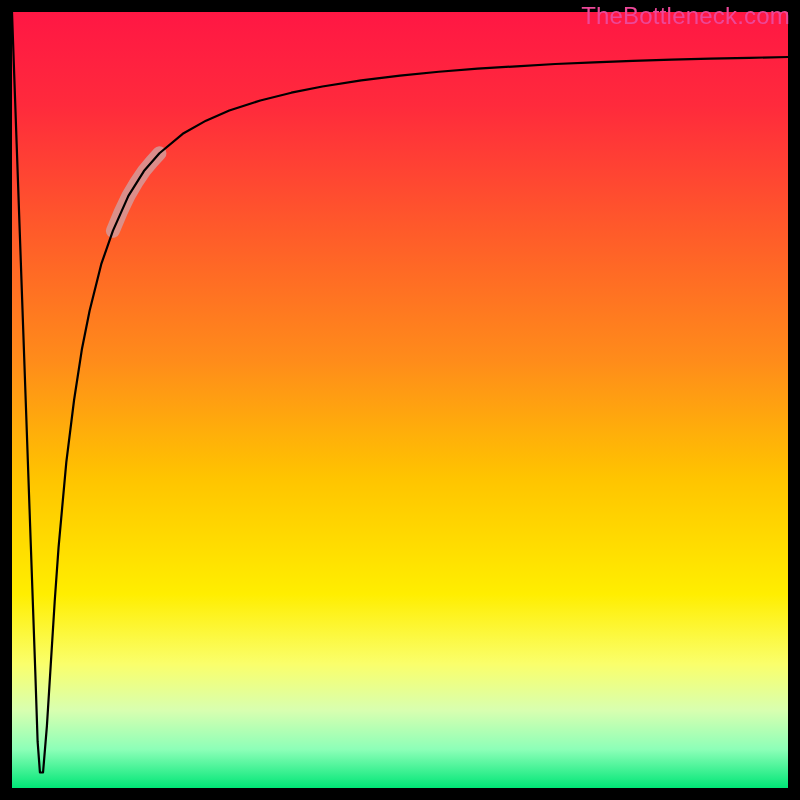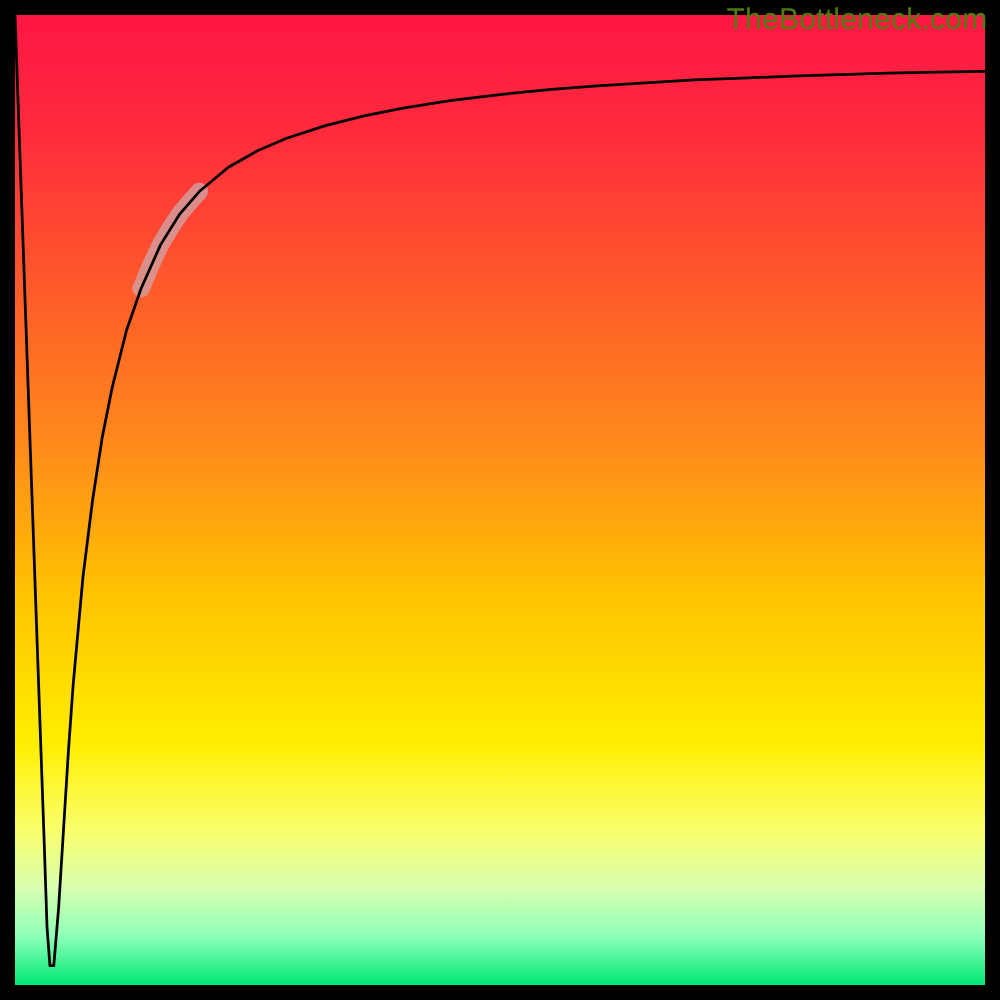--- a/index.html
+++ b/index.html
@@ -14,21 +14,21 @@
   .container {
     position: relative;
     width: 800px;
     height: 800px;
   }
   .watermark {
     position: absolute;
     top: 2px;
     right: 10px;
     font-size: 24px;
-    color: #4d7c0f;
+    color: #ec4899;
     font-weight: 500;
     letter-spacing: 0.2px;
     z-index: 10;
   }
   svg.chart {
     position: absolute;
     top: 0;
     left: 0;
   }
 </style>

